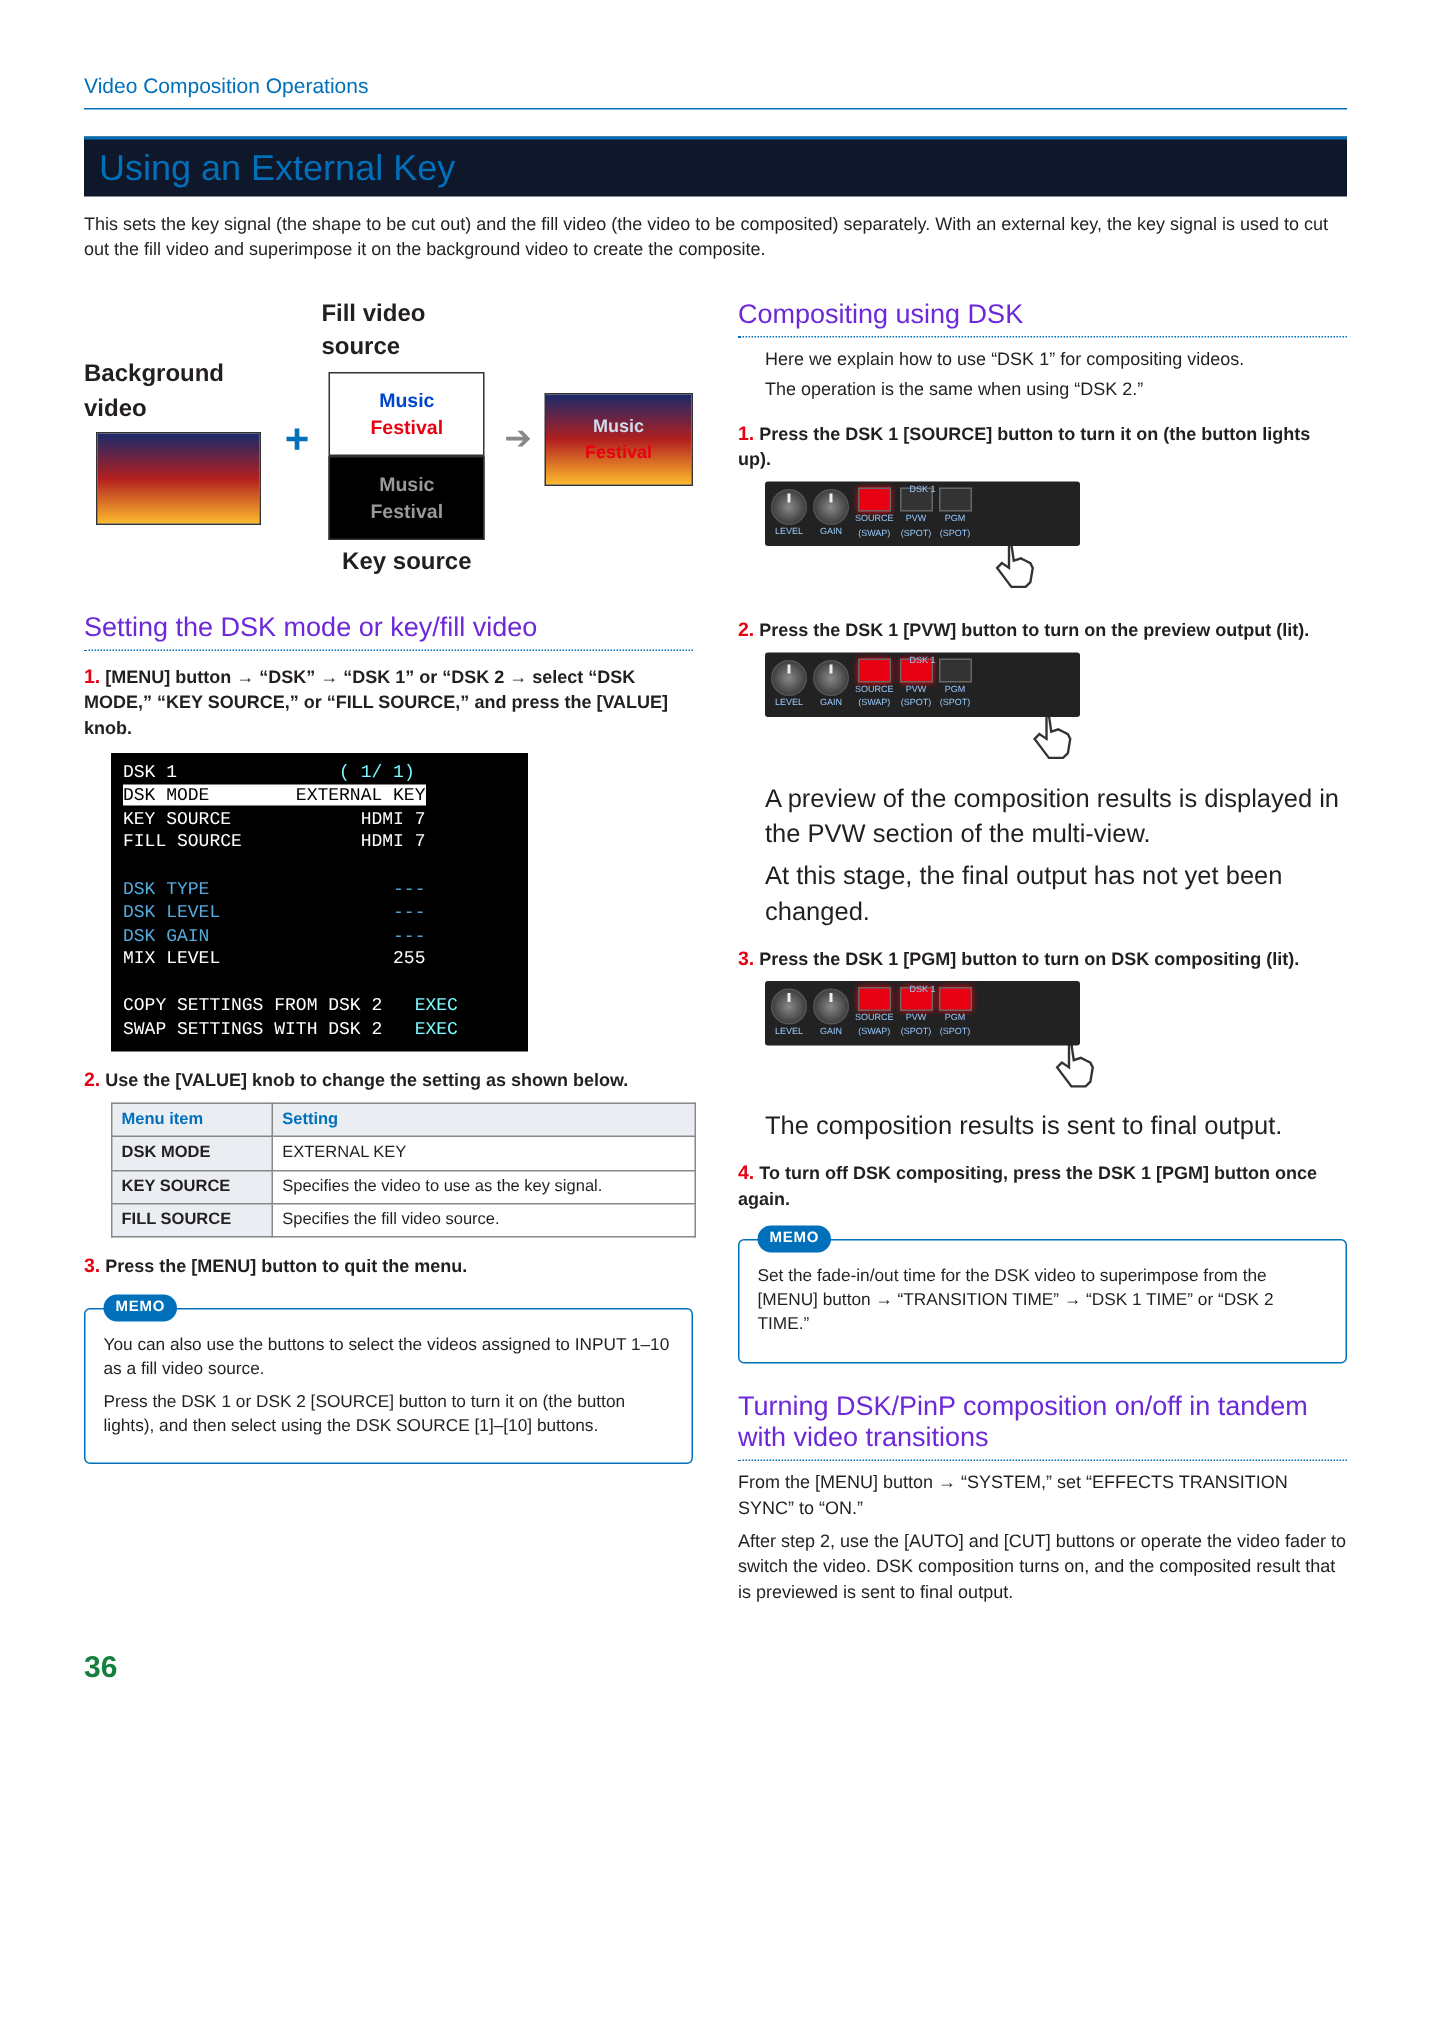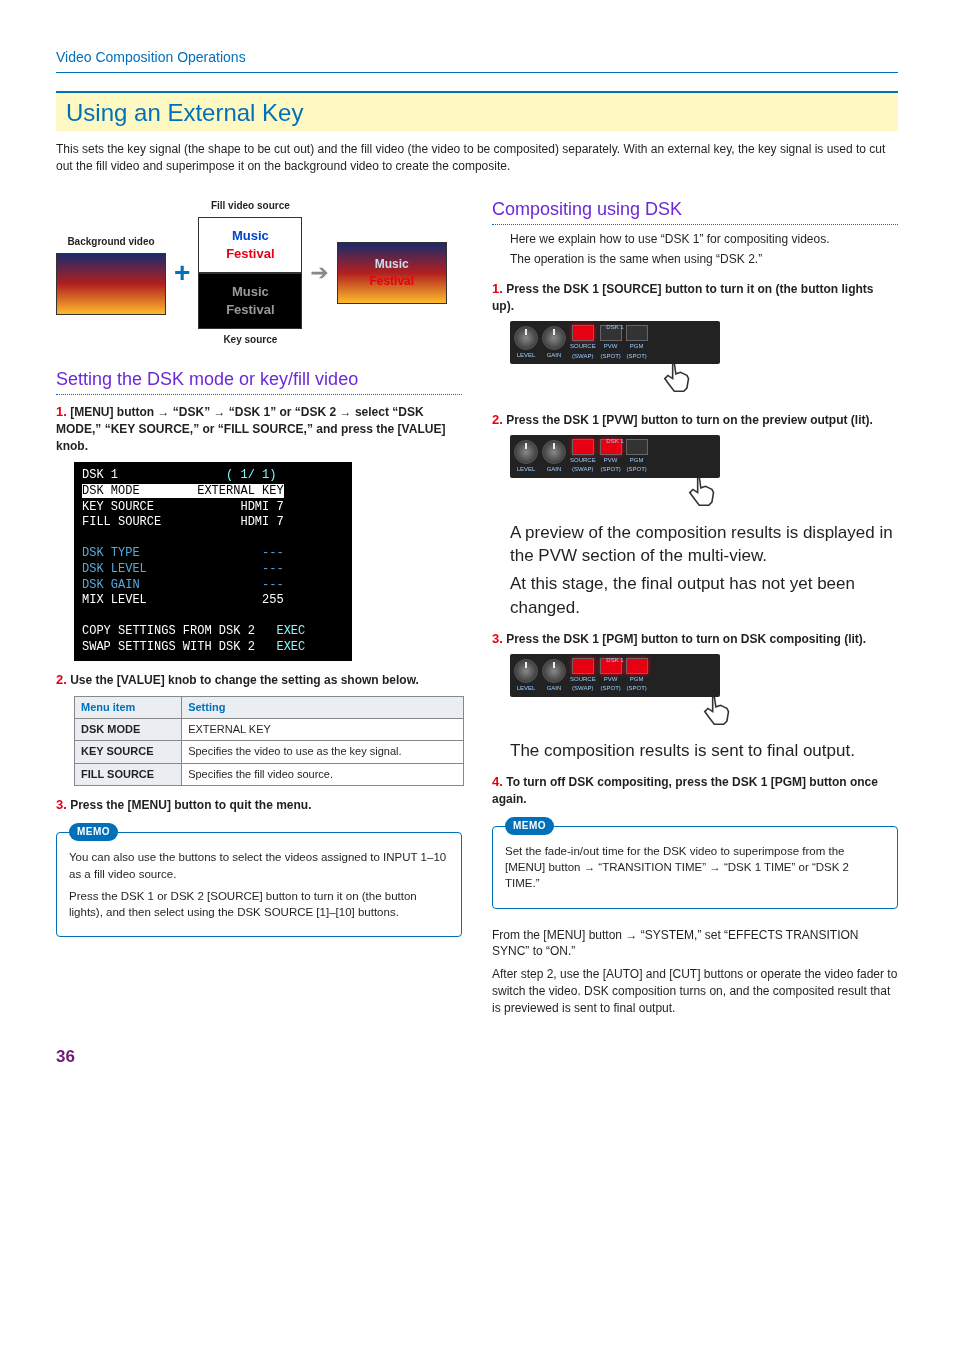--- a/index.html
+++ b/index.html
@@ -1,18 +1,18 @@
 <!DOCTYPE html>
 <html><head>
 <meta charset="utf-8">
 <style>
   * { box-sizing: border-box; margin: 0; padding: 0; }
   body { font-family: "Myriad Pro", "Segoe UI", Arial, sans-serif; color: #231f20; width: 954px; background: #fff; padding: 48px 56px 24px; font-size: 12px; line-height: 1.4; }
   .breadcrumb { color: #0070ba; font-size: 14px; font-weight: 500; border-bottom: 1.5px solid #0070ba; padding-bottom: 4px; margin-bottom: 18px; }
-  h1.section { background: #fef9c3; color: #0070ba; font-size: 24px; font-weight: 400; padding: 6px 10px 4px; border-top: 2px solid #0070ba; margin-bottom: 10px; line-height:1.2; }
+  h1.section { background: #0f172a; color: #0070ba; font-size: 24px; font-weight: 400; padding: 6px 10px 4px; border-top: 2px solid #0070ba; margin-bottom: 10px; line-height:1.2; }
   .intro { font-size: 12px; margin-bottom: 16px; }
   .two-col { display: flex; gap: 30px; }
   .col { flex: 1 1 0; min-width: 0; }
   h2.sub { color: #6d28d9; font-size: 18px; font-weight: 400; margin: 8px 0 6px; border-bottom: 1px dotted #0070ba; padding-bottom: 3px; line-height:1.2;}
   ol.steps { list-style: none; margin: 8px 0; }
   ol.steps > li { margin-bottom: 10px; }
   .stepnum { color: #e60012; font-weight: 700; font-size: 13px; display: inline; }
   .steptext { font-weight: 700; font-size: 12px; display: inline; }
   .stepbody { margin: 4px 0 0 18px; font-size: 17px; font-weight: 400; }
   .stepindent { margin-left: 18px; }
@@ -27,35 +27,35 @@
   .memo-box { border: 1px solid #0070ba; border-radius: 4px; padding: 10px 12px 10px; margin: 18px 0; position: relative; font-size: 11.5px; }
   .memo-badge { position: absolute; top: -10px; left: 12px; background: #0070ba; color: #fff; font-weight: 700; font-size: 10px; padding: 2px 8px; border-radius: 10px; letter-spacing: .5px; }
   .memo-box p { margin: 6px 0; }
   .diagram { display: flex; align-items: center; gap: 8px; margin: 4px 0 18px; }
   .bgvid, .fillvid, .keysrc, .outvid { border: 1px solid #333; display: flex; align-items: center; justify-content: center; font-weight: 700; color: #fff; text-align: right; }
   .bgvid { width: 110px; height: 62px; background: linear-gradient(#1a2a6c, #b21f1f, #fdbb2d); }
   .fillvid { width: 104px; height: 56px; background: #fff; color: #0044cc; flex-direction: column; font-size: 13px; }
   .keysrc { width: 104px; height: 56px; background: #000; color: #999; flex-direction: column; font-size: 13px; }
   .outvid { width: 110px; height: 62px; background: linear-gradient(#1a2a6c, #b21f1f, #fdbb2d); flex-direction: column; font-size: 12px; }
   .stack { display: flex; flex-direction: column; align-items: center; }
-  .label-sm { font-size: 10px; font-weight: 700; margin: 4px 0; }
+  .label-sm { font-size: 16px; font-weight: 700; margin: 4px 0; }
   .plus { font-size: 28px; color: #0070ba; font-weight: 700; }
   .arrow { font-size: 22px; color: #888; }
   .hw-panel { width: 210px; margin: 6px 0 6px 18px; }
   .hw-bar { background: #222; color: #fff; display: flex; align-items: center; padding: 4px; gap: 4px; border-radius: 2px; position:relative; }
   .hw-title { position:absolute; top:2px; left:50%; transform:translateX(-50%); color:#9cf; font-size:6px; }
   .knob-wrap { display:flex; flex-direction:column; align-items:center; font-size:6px; color:#9cf; gap:1px; }
   .knob { width: 24px; height: 24px; border-radius: 50%; background: radial-gradient(#888, #222); border: 1px solid #555; position: relative; }
   .knob::after { content: ""; position: absolute; top: 2px; left: 50%; width: 2px; height: 6px; background: #eee; transform: translateX(-50%); }
   .btn-wrap { display:flex; flex-direction:column; align-items:center; font-size:6px; color:#9cf; gap:1px;}
   .sqbtn { width: 22px; height: 16px; background: #333; border: 1px solid #666; }
   .sqbtn.red { background: #e60012; box-shadow: 0 0 4px #e60012; }
   .hand { margin: -6px 0 4px 150px; }
   .hand svg { width: 38px; height: 38px; }
-  .pagefoot { margin-top: 28px; font-size: 17px; font-weight: 700; color: #701a75; }
+  .pagefoot { margin-top: 28px; font-size: 20px; font-weight: 700; color: #15803d; }
   .fest-red{color:#e60012;}
 </style>
 </head>
 <body>
 
 <div class="breadcrumb">Video Composition Operations</div>
 
 <h1 class="section">Using an External Key</h1>
 
 <p class="intro">This sets the key signal (the shape to be cut out) and the fill video (the video to be composited) separately. With an external key, the key signal is used to cut out the fill video and superimpose it on the background video to create the composite.</p>
@@ -272,20 +272,21 @@
       </li>
     </ol>
 
     <div class="memo-box">
       <div class="memo-badge">MEMO</div>
       <p>
         <span>Set the fade-in/out time for the DSK video to superimpose from the [MENU] button </span>→<span> “TRANSITION TIME” </span>→<span> “DSK 1 TIME” or “DSK 2 TIME.”</span>
       </p>
     </div>
 
+    <h2 class="sub">Turning DSK/PinP composition on/off in tandem with video transitions</h2>
     <p style="margin-bottom:6px;">
       <span>From the [MENU] button </span>→<span> “SYSTEM,” set “EFFECTS TRANSITION SYNC” to “ON.”</span>
     </p>
     <p>After step 2, use the [AUTO] and [CUT] buttons or operate the video fader to switch the video. DSK composition turns on, and the composited result that is previewed is sent to final output.</p>
   </div>
 </div>
 
 <div class="pagefoot">36</div>
 
 </body></html>

